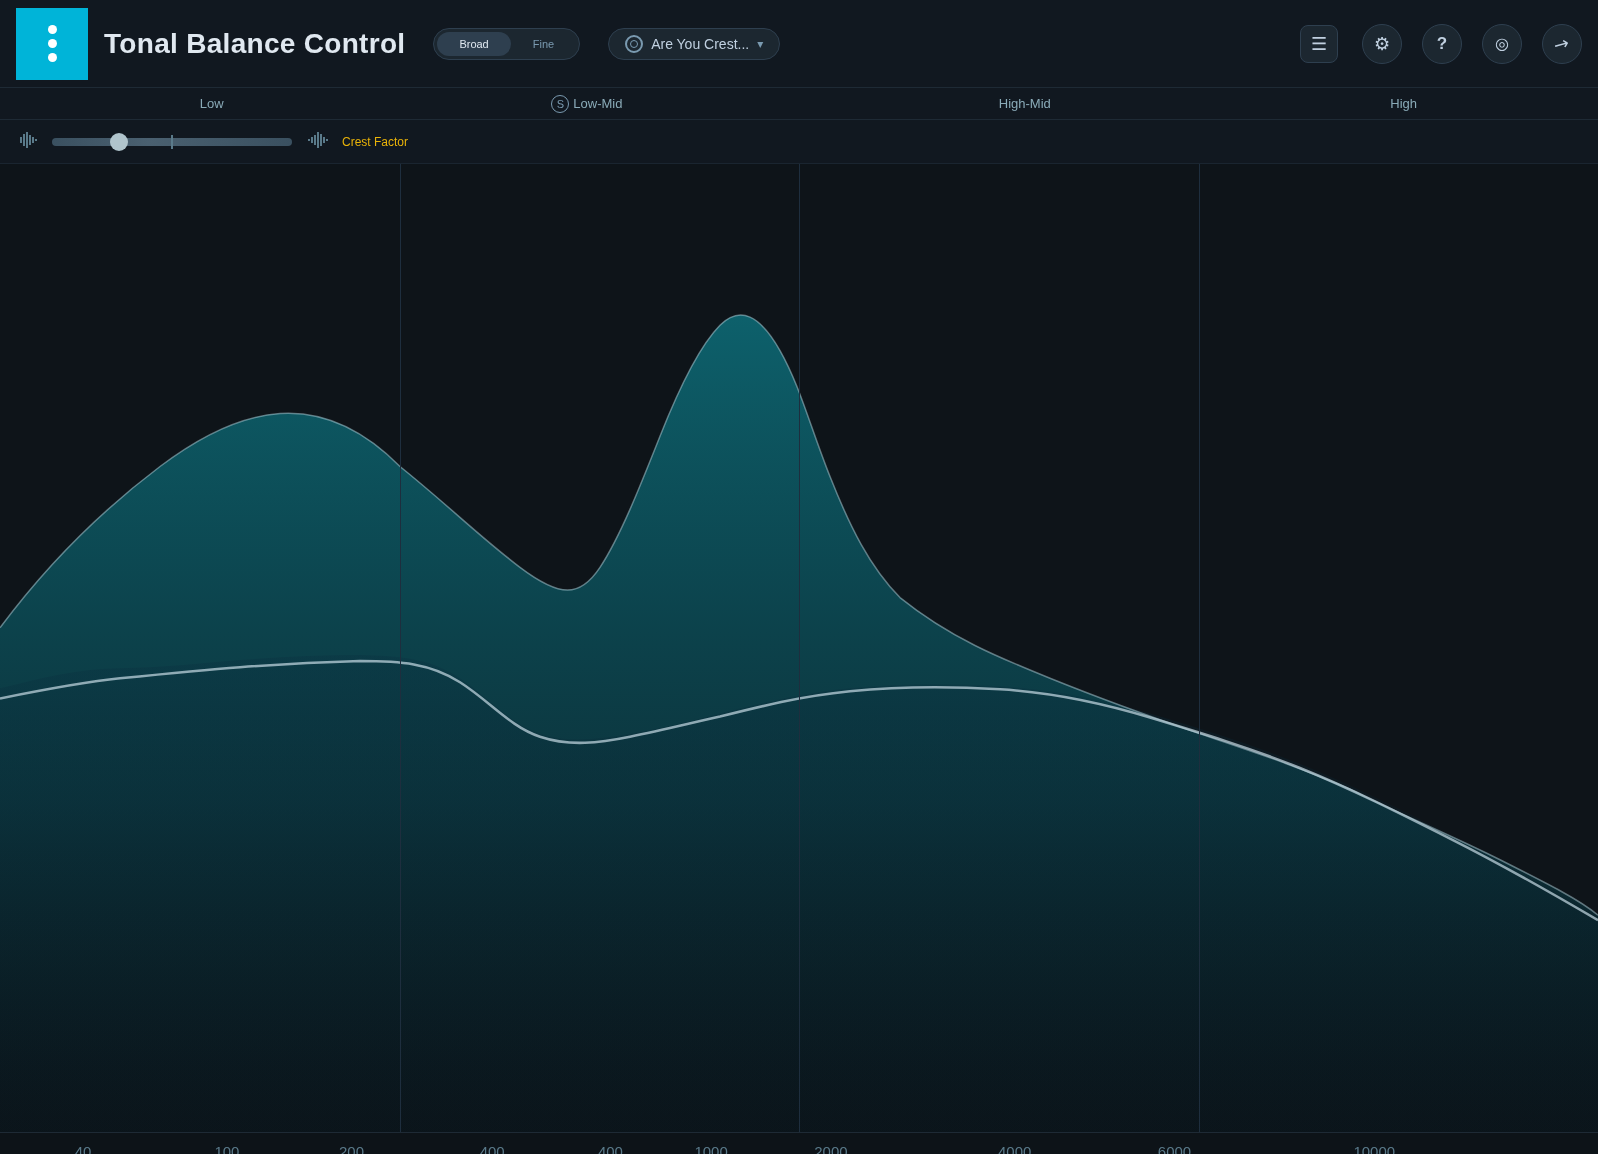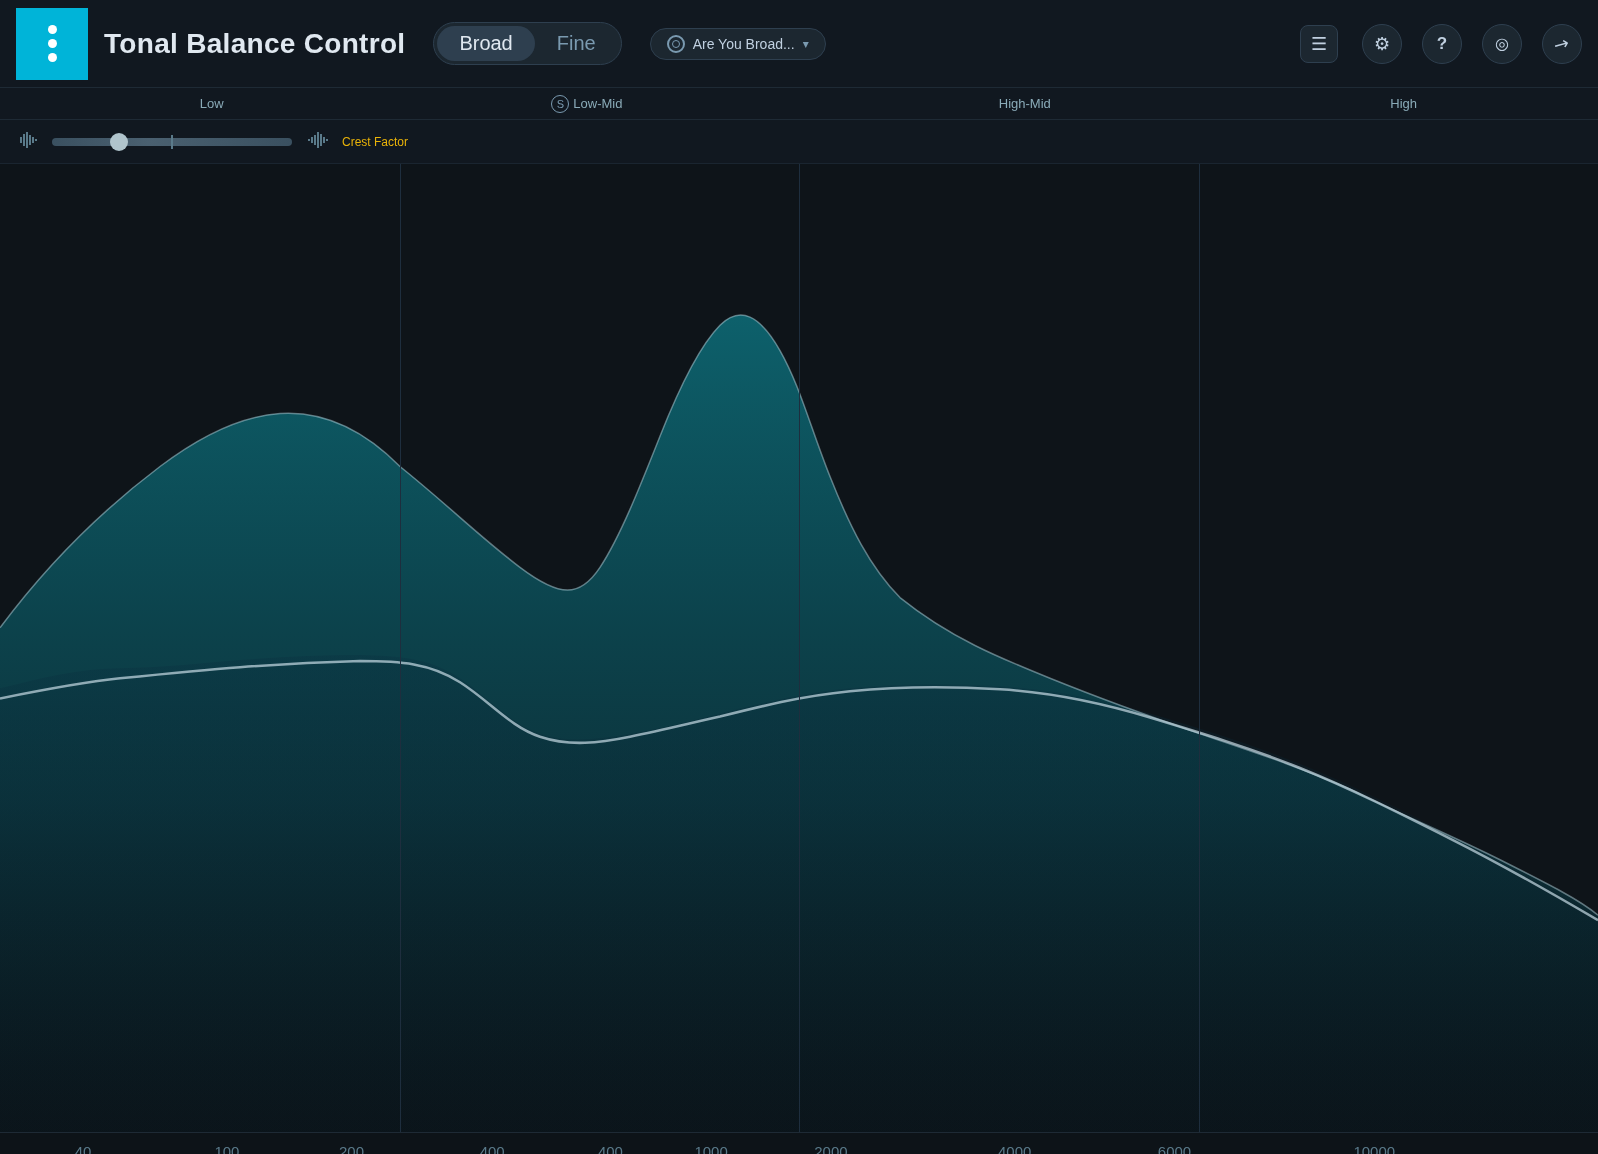--- a/index.html
+++ b/index.html
@@ -61,21 +61,21 @@
       border-radius: 22px;
       padding: 3px;
       margin-right: 12px;
     }
 
     .toggle-btn {
       padding: 6px 22px;
       border-radius: 18px;
       border: none;
       cursor: pointer;
-      font-size: 20px;
+      font-size: 11px;
       font-weight: 500;
       transition: background 0.15s;
     }
 
     .toggle-btn.active {
       background: #2e3f4f;
       color: #e0e8f0;
     }
 
     .toggle-btn.inactive {
@@ -311,21 +311,21 @@
 
   <span id="app-title">Tonal Balance Control</span>
 
   <div id="broad-fine-toggle">
     <button class="toggle-btn active">Broad</button>
     <button class="toggle-btn inactive">Fine</button>
   </div>
 
   <div id="track-selector">
     <div id="track-icon"></div>
-    <span id="track-name">Are You Broad...</span>
+    <span id="track-name">Are You Crest...</span>
     <span id="track-chevron">▾</span>
   </div>
 
   <div id="menu-btn">
     <span>☰</span>
   </div>
 
   <div class="header-icon-btn">
     <span>⚙</span>
   </div>

